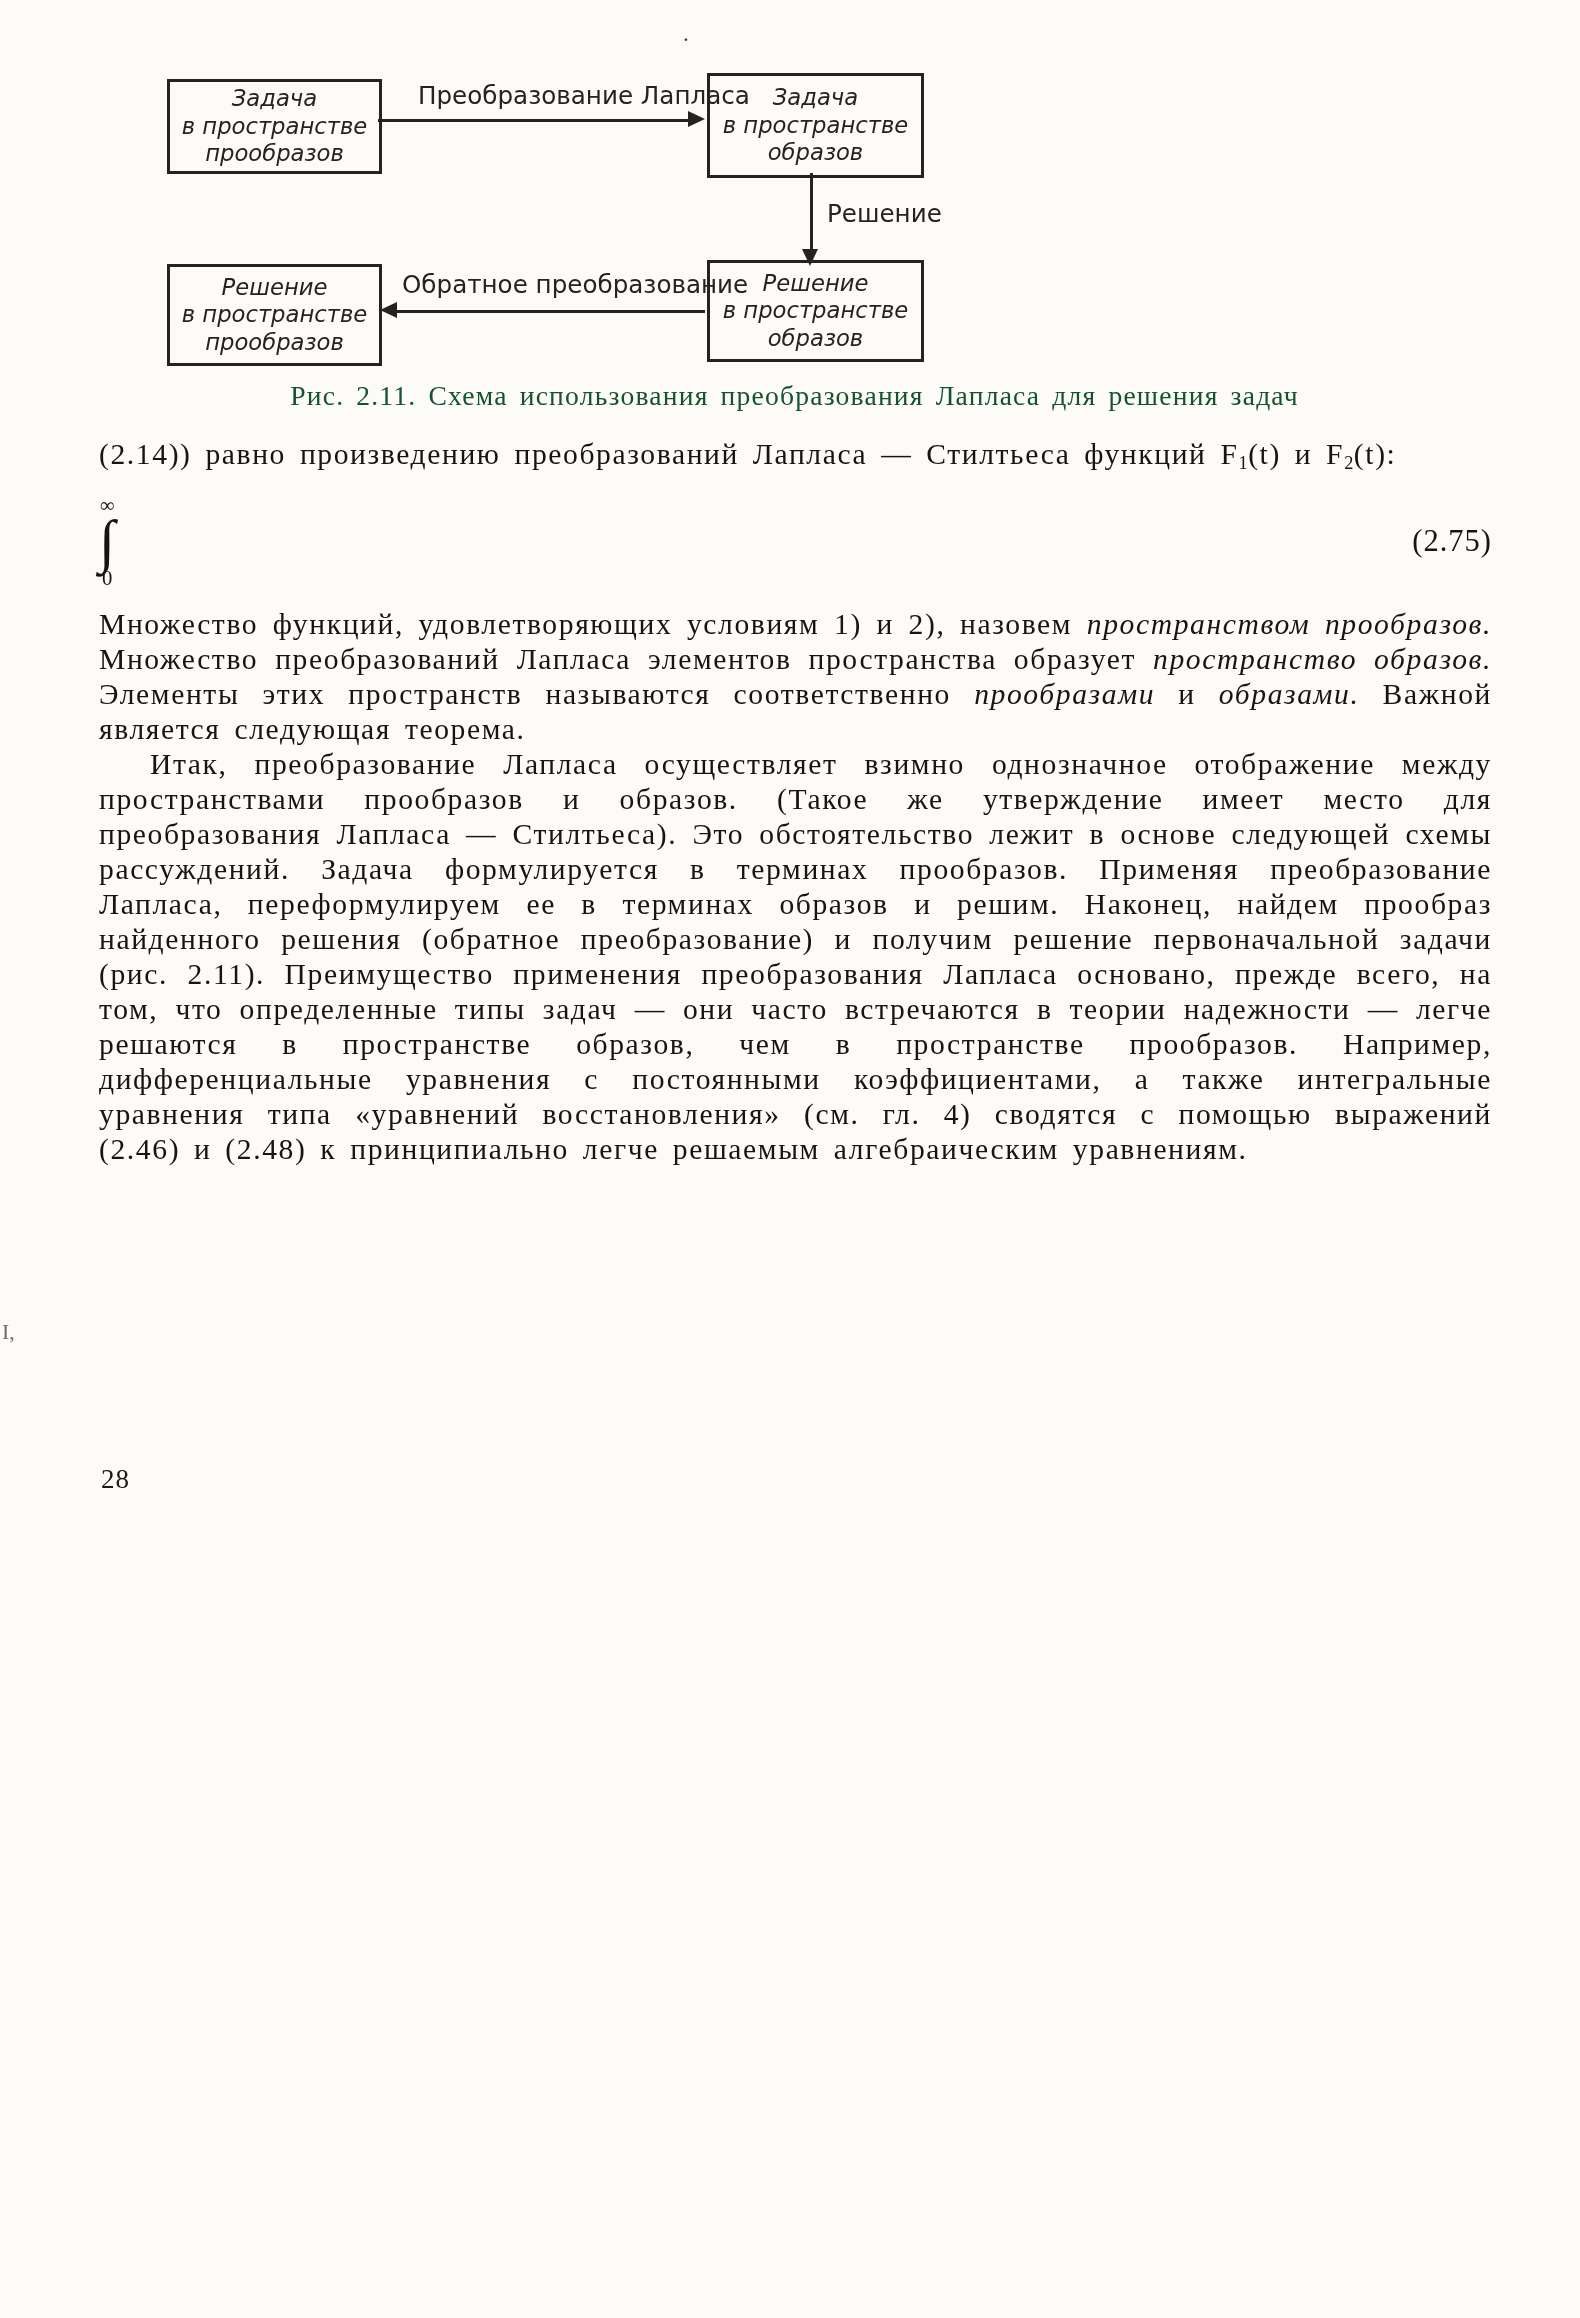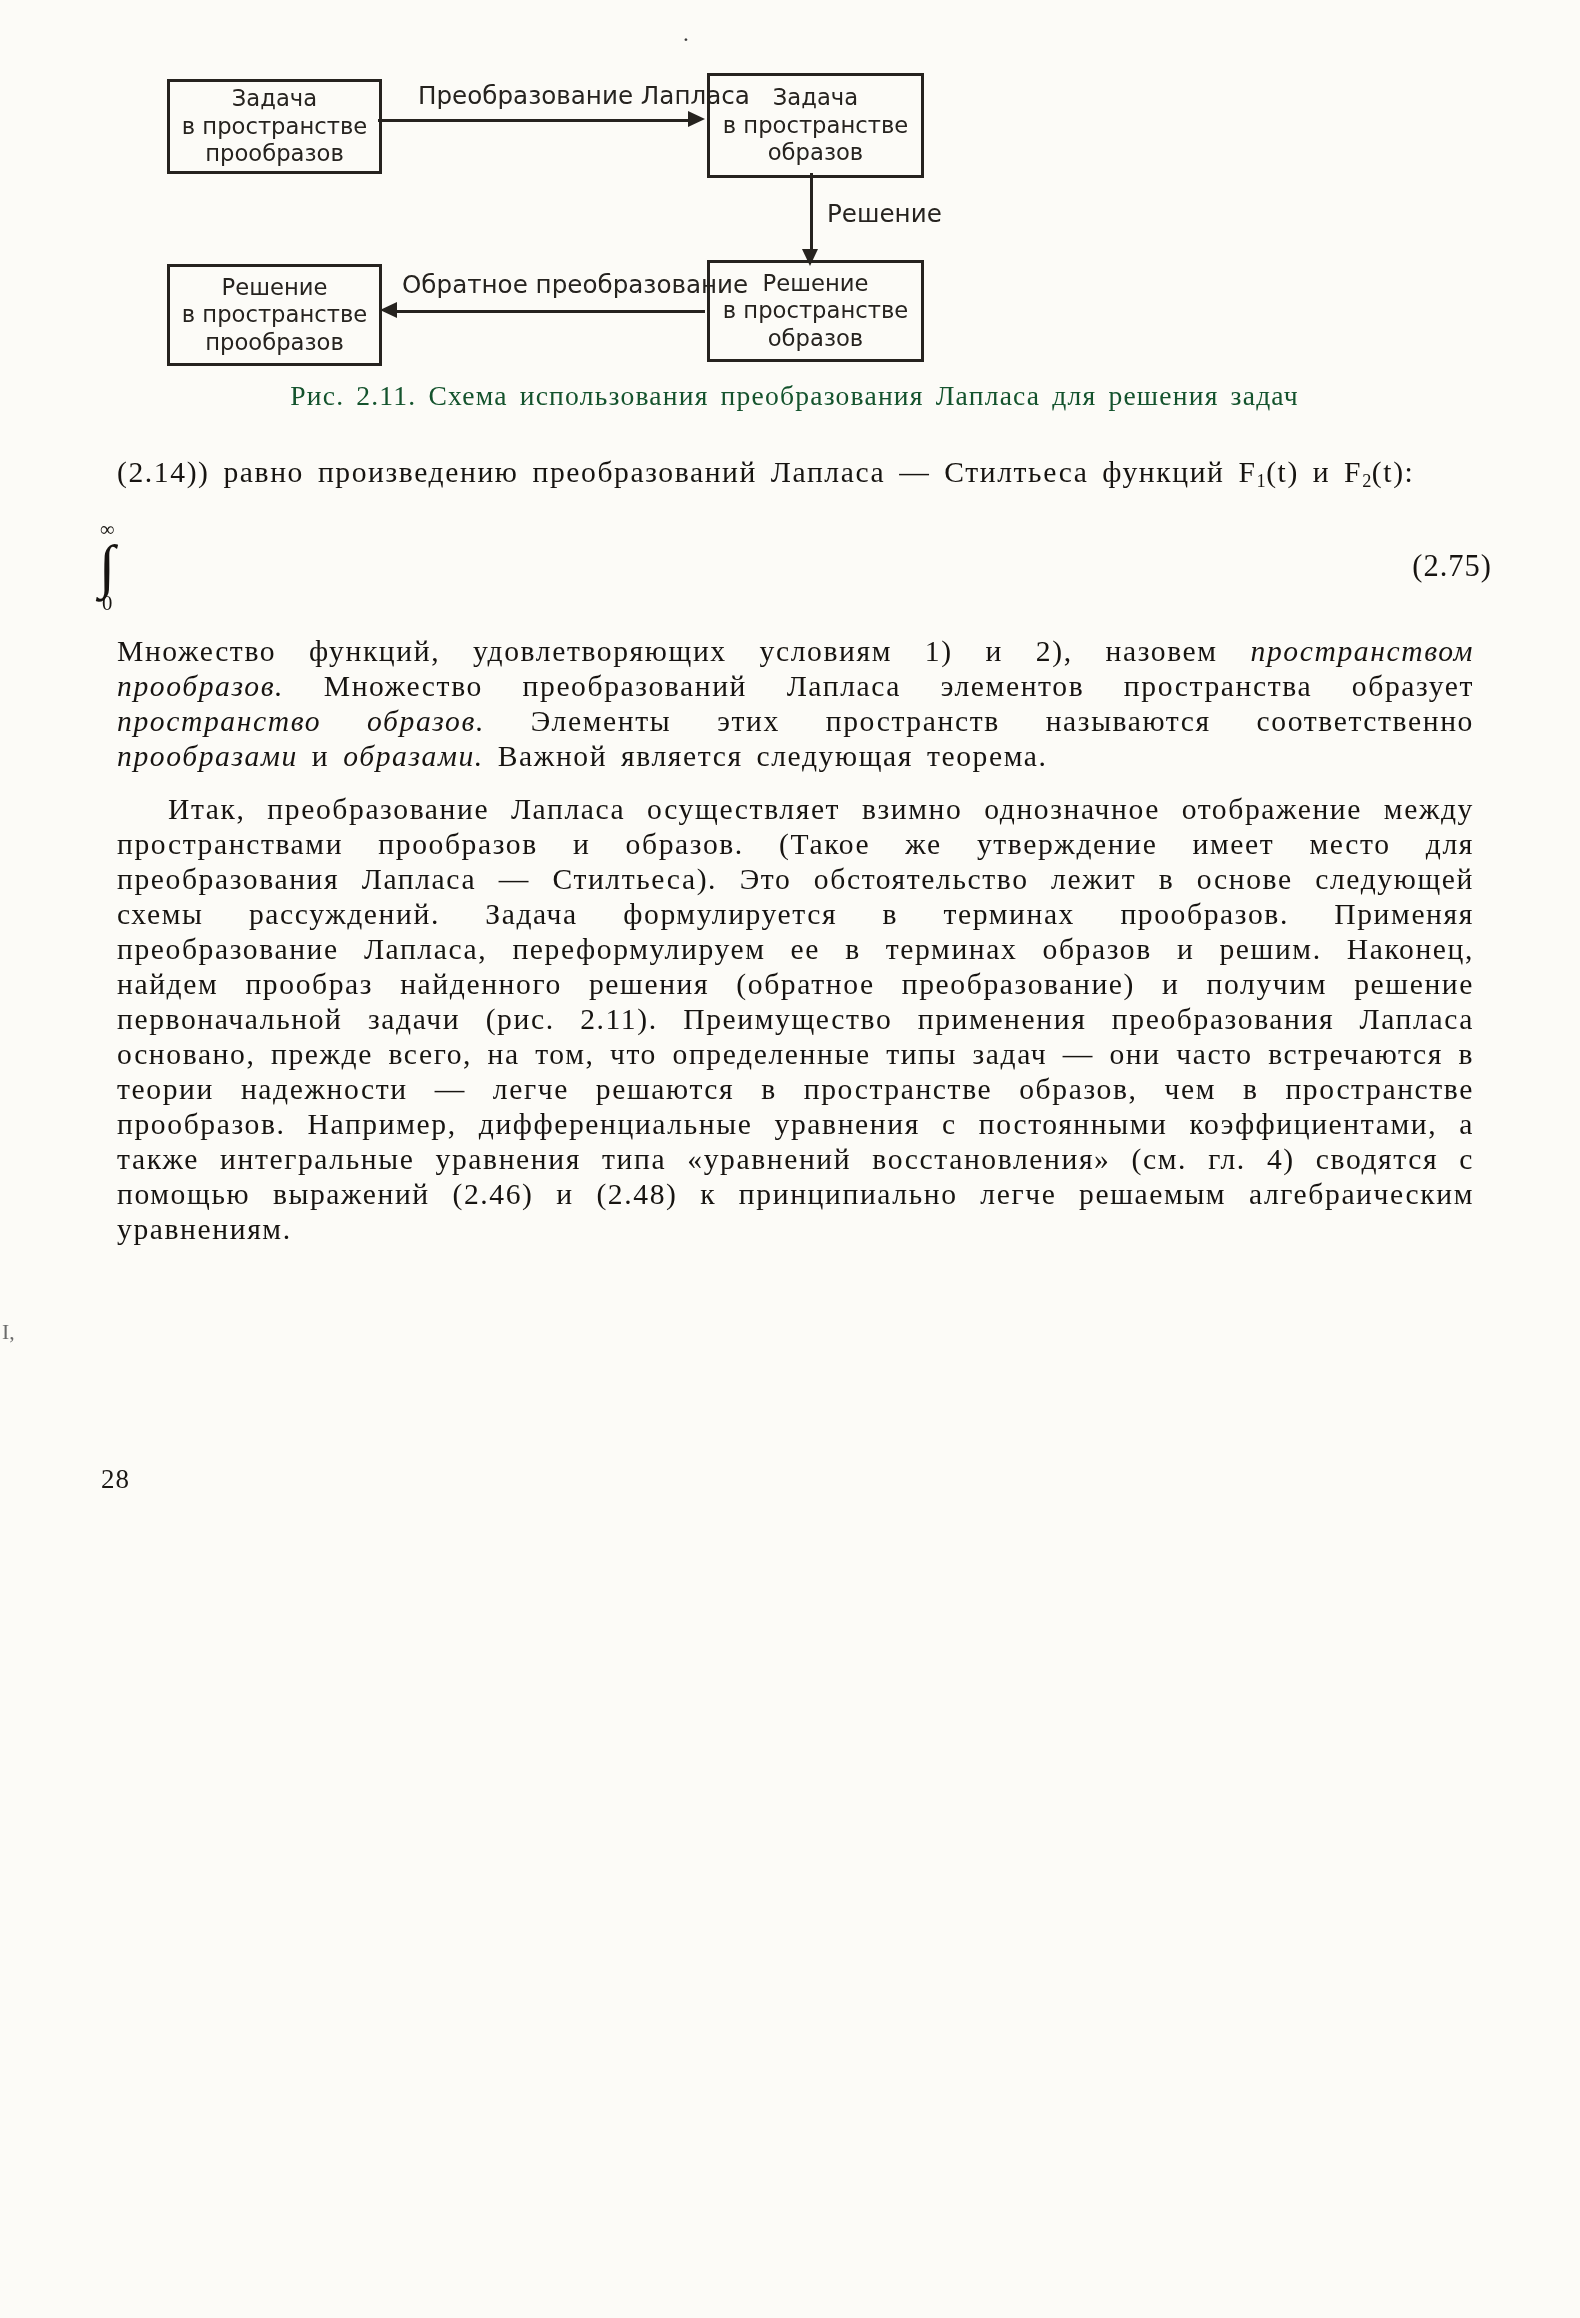--- a/index.html
+++ b/index.html
@@ -19,21 +19,21 @@
   .artifact.left{left:2px;top:1320px;font-size:21.7px;color:#6b6b6b;}
 
   
   .figure{position:absolute;left:0;top:63px;width:1580px;height:307px;}
   .fbox{
     position:absolute;
     border:3px solid #26231f;
     display:flex;align-items:center;justify-content:center;
     text-align:center;white-space:pre-line;
     font-family:"DejaVu Sans","Liberation Sans",sans-serif;
-    font-size:22.7px;line-height:27.6px;color:#26231f;
+    font-style:italic;font-size:22.7px;line-height:27.6px;color:#26231f;
   }
   .b1{left:167px;top:15.8px;width:209px;height:89px;}
   .b2{left:707px;top:9.9px;width:211px;height:99px;}
   .b3{left:707px;top:197px;width:211px;height:96px;}
   .b4{left:167px;top:201px;width:209px;height:96px;}
 
   .hline{position:absolute;height:3px;background:#26231f;}
   .a1{left:378px;top:56px;width:313px;}
   .a3{left:396px;top:247px;width:309px;}
   .vline{position:absolute;width:3px;background:#26231f;}
@@ -61,21 +61,21 @@
   }
 
   
   .text-col{
     position:absolute;left:99px;top:437px;width:1393px;
     font-size:29.6px;line-height:35px;
     text-align:justify;
     letter-spacing:1.6px;word-spacing:4.9px;
     color:#171411;
   }
-  .bp{margin:18px;font-family:Liberation Serif, serif;}
+  .bp{margin:0;font-family:Liberation Serif, serif;}
   .indent{text-indent:51px;}
   .i{font-style:italic;}
   .b{font-weight:bold;}
   .sup{font-size:0.62em;vertical-align:0.6em;letter-spacing:0.5px;}
   .sub{font-size:0.62em;vertical-align:-0.25em;letter-spacing:0.5px;}
 
   
   .equation{
     display:flex;justify-content:space-between;align-items:center;
     margin:11.8px 0 15.8px 0;height:99px;text-indent:0;

